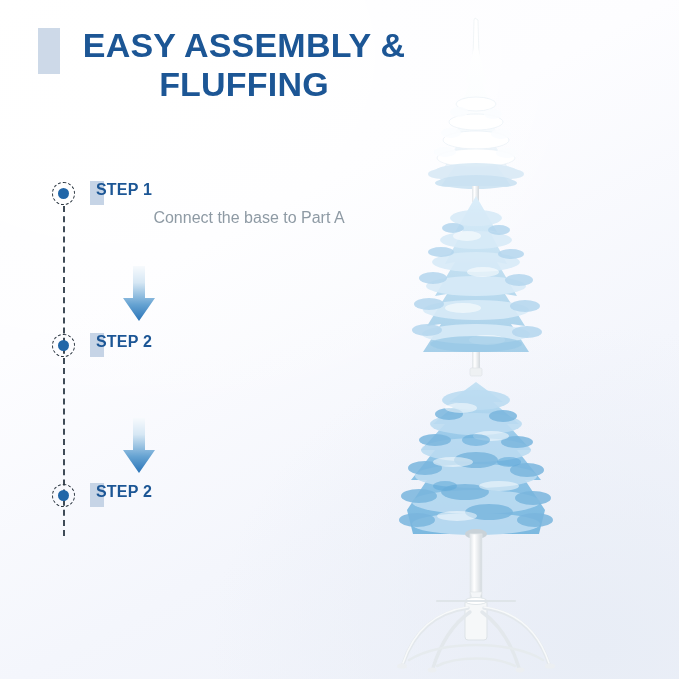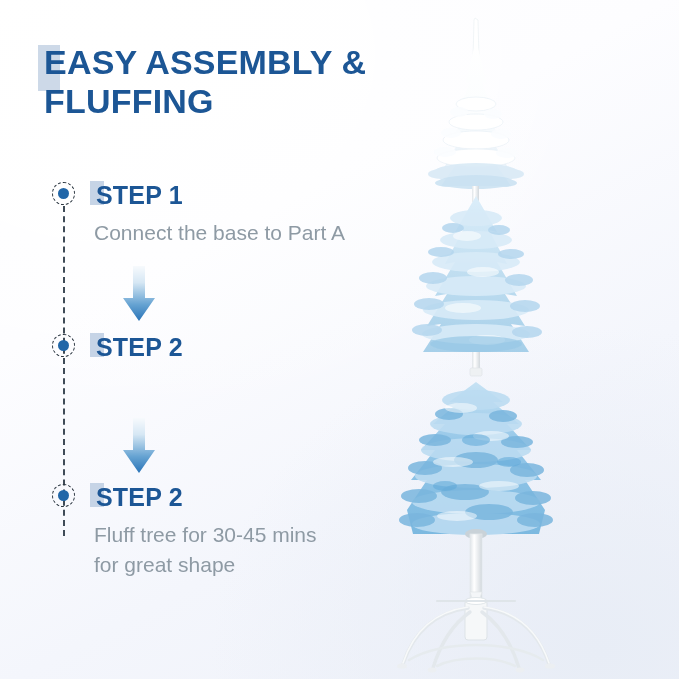--- a/index.html
+++ b/index.html
@@ -22,22 +22,23 @@
       radial-gradient(ellipse 120% 90% at 18% 8%, #ffffff 0%, rgba(255,255,255,0) 62%),
       radial-gradient(ellipse 95% 80% at 88% 96%, #e8edf6 0%, rgba(232,237,246,0) 60%),
       linear-gradient(152deg, #ffffff 0%, #fdfdff 34%, #f4f6fc 66%, #eef1f9 100%);
     overflow: hidden;
   }
 
   
   .title-block {
     position: absolute;
     left: 44px;
-    top: 43px;
+    top: 26px;
     width: 400px;
+    text-align: center;
   }
   .title-accent {
     position: absolute;
     left: -6px;
     top: 2px;
     width: 22px;
     height: 46px;
     background: #cdd9e8;
     z-index: 0;
   }
@@ -119,33 +120,34 @@
     top: 1px;
     width: 14px;
     height: 24px;
     background: #c6d4e6;
     z-index: 0;
   }
   .step-title {
     position: relative;
     z-index: 1;
     margin: 0;
-    font-size: 25px;
+    font-size: 16px;
     font-weight: bold;
     color: #1c5695;
     letter-spacing: 0.2px;
     line-height: 1.25;
   }
   .step-desc {
     margin: 7px 0 0 2px;
-    font-size: 21px;
+    font-size: 16px;
     line-height: 1.42;
     color: #8e9aa4;
     white-space: pre-line;
     font-weight: normal;
+    text-align: center;
   }
 
   
   .arrow {
     position: absolute;
     left: 78px;
     width: 34px;
     height: 56px;
     z-index: 2;
   }
@@ -420,19 +422,17 @@
     <div class="step step-3">
       <div class="marker">
         <div class="marker-ring"></div>
         <div class="marker-dot"></div>
       </div>
       <div class="step-body">
         <div class="step-head">
           <span class="step-head-accent"></span>
           <h2 class="step-title">STEP 2</h2>
         </div>
-        <p class="step-desc">Fluff tree for 30-45 mins
-for great shape</p>
       </div>
     </div>
   </div>
 
 </div>
 
 </body></html>

